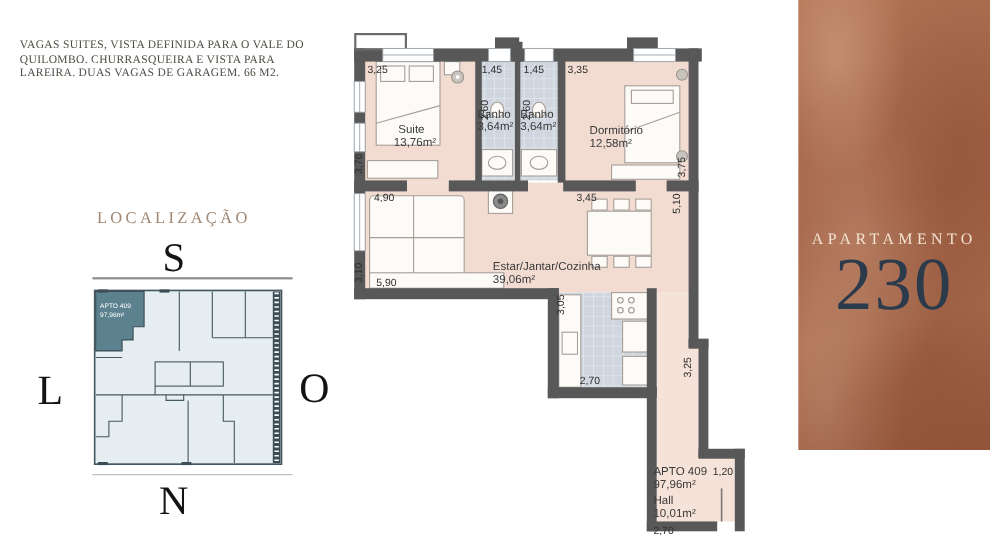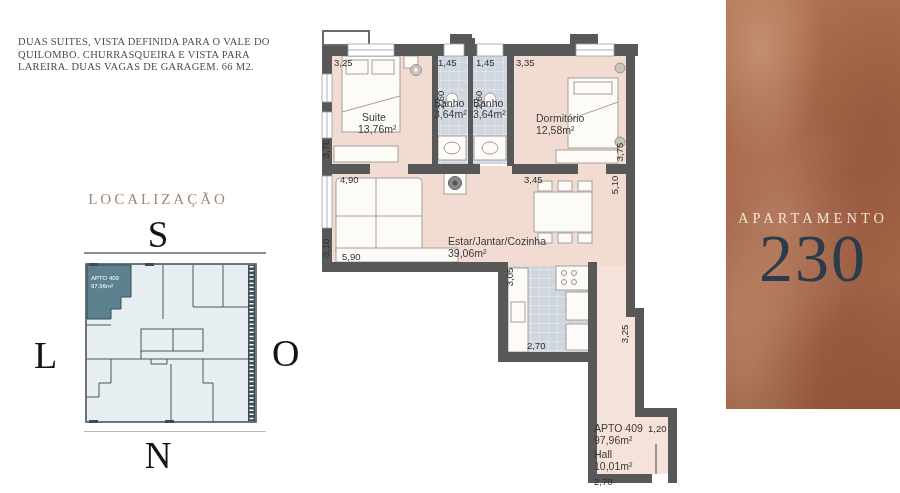--- a/index.html
+++ b/index.html
@@ -46,21 +46,21 @@
   .panel-number{position:absolute;left:0;top:224px;width:100%;text-align:center;
       font-family:"Liberation Serif",serif;font-size:68px;line-height:1;
       letter-spacing:2px;color:#2c3b4c;}
 </style>
 </head>
 <body>
 
 <div id="stage">
 
   <div class="desc">
-    <div>DUAS SUITES, VISTA DEFINIDA PARA O VALE DO</div>
+    <div>VAGAS SUITES, VISTA DEFINIDA PARA O VALE DO</div>
     <div>QUILOMBO. CHURRASQUEIRA E VISTA PARA</div>
     <div>LAREIRA. DUAS VAGAS DE GARAGEM. 66 M2.</div>
   </div>
 
   <div class="loc-title">LOCALIZAÇÃO</div>
   <div class="compass c-s">S</div>
   <div class="rule-s"></div>
   <div class="compass c-l">L</div>
   <div class="compass c-o">O</div>
   <div class="rule-n"></div>

